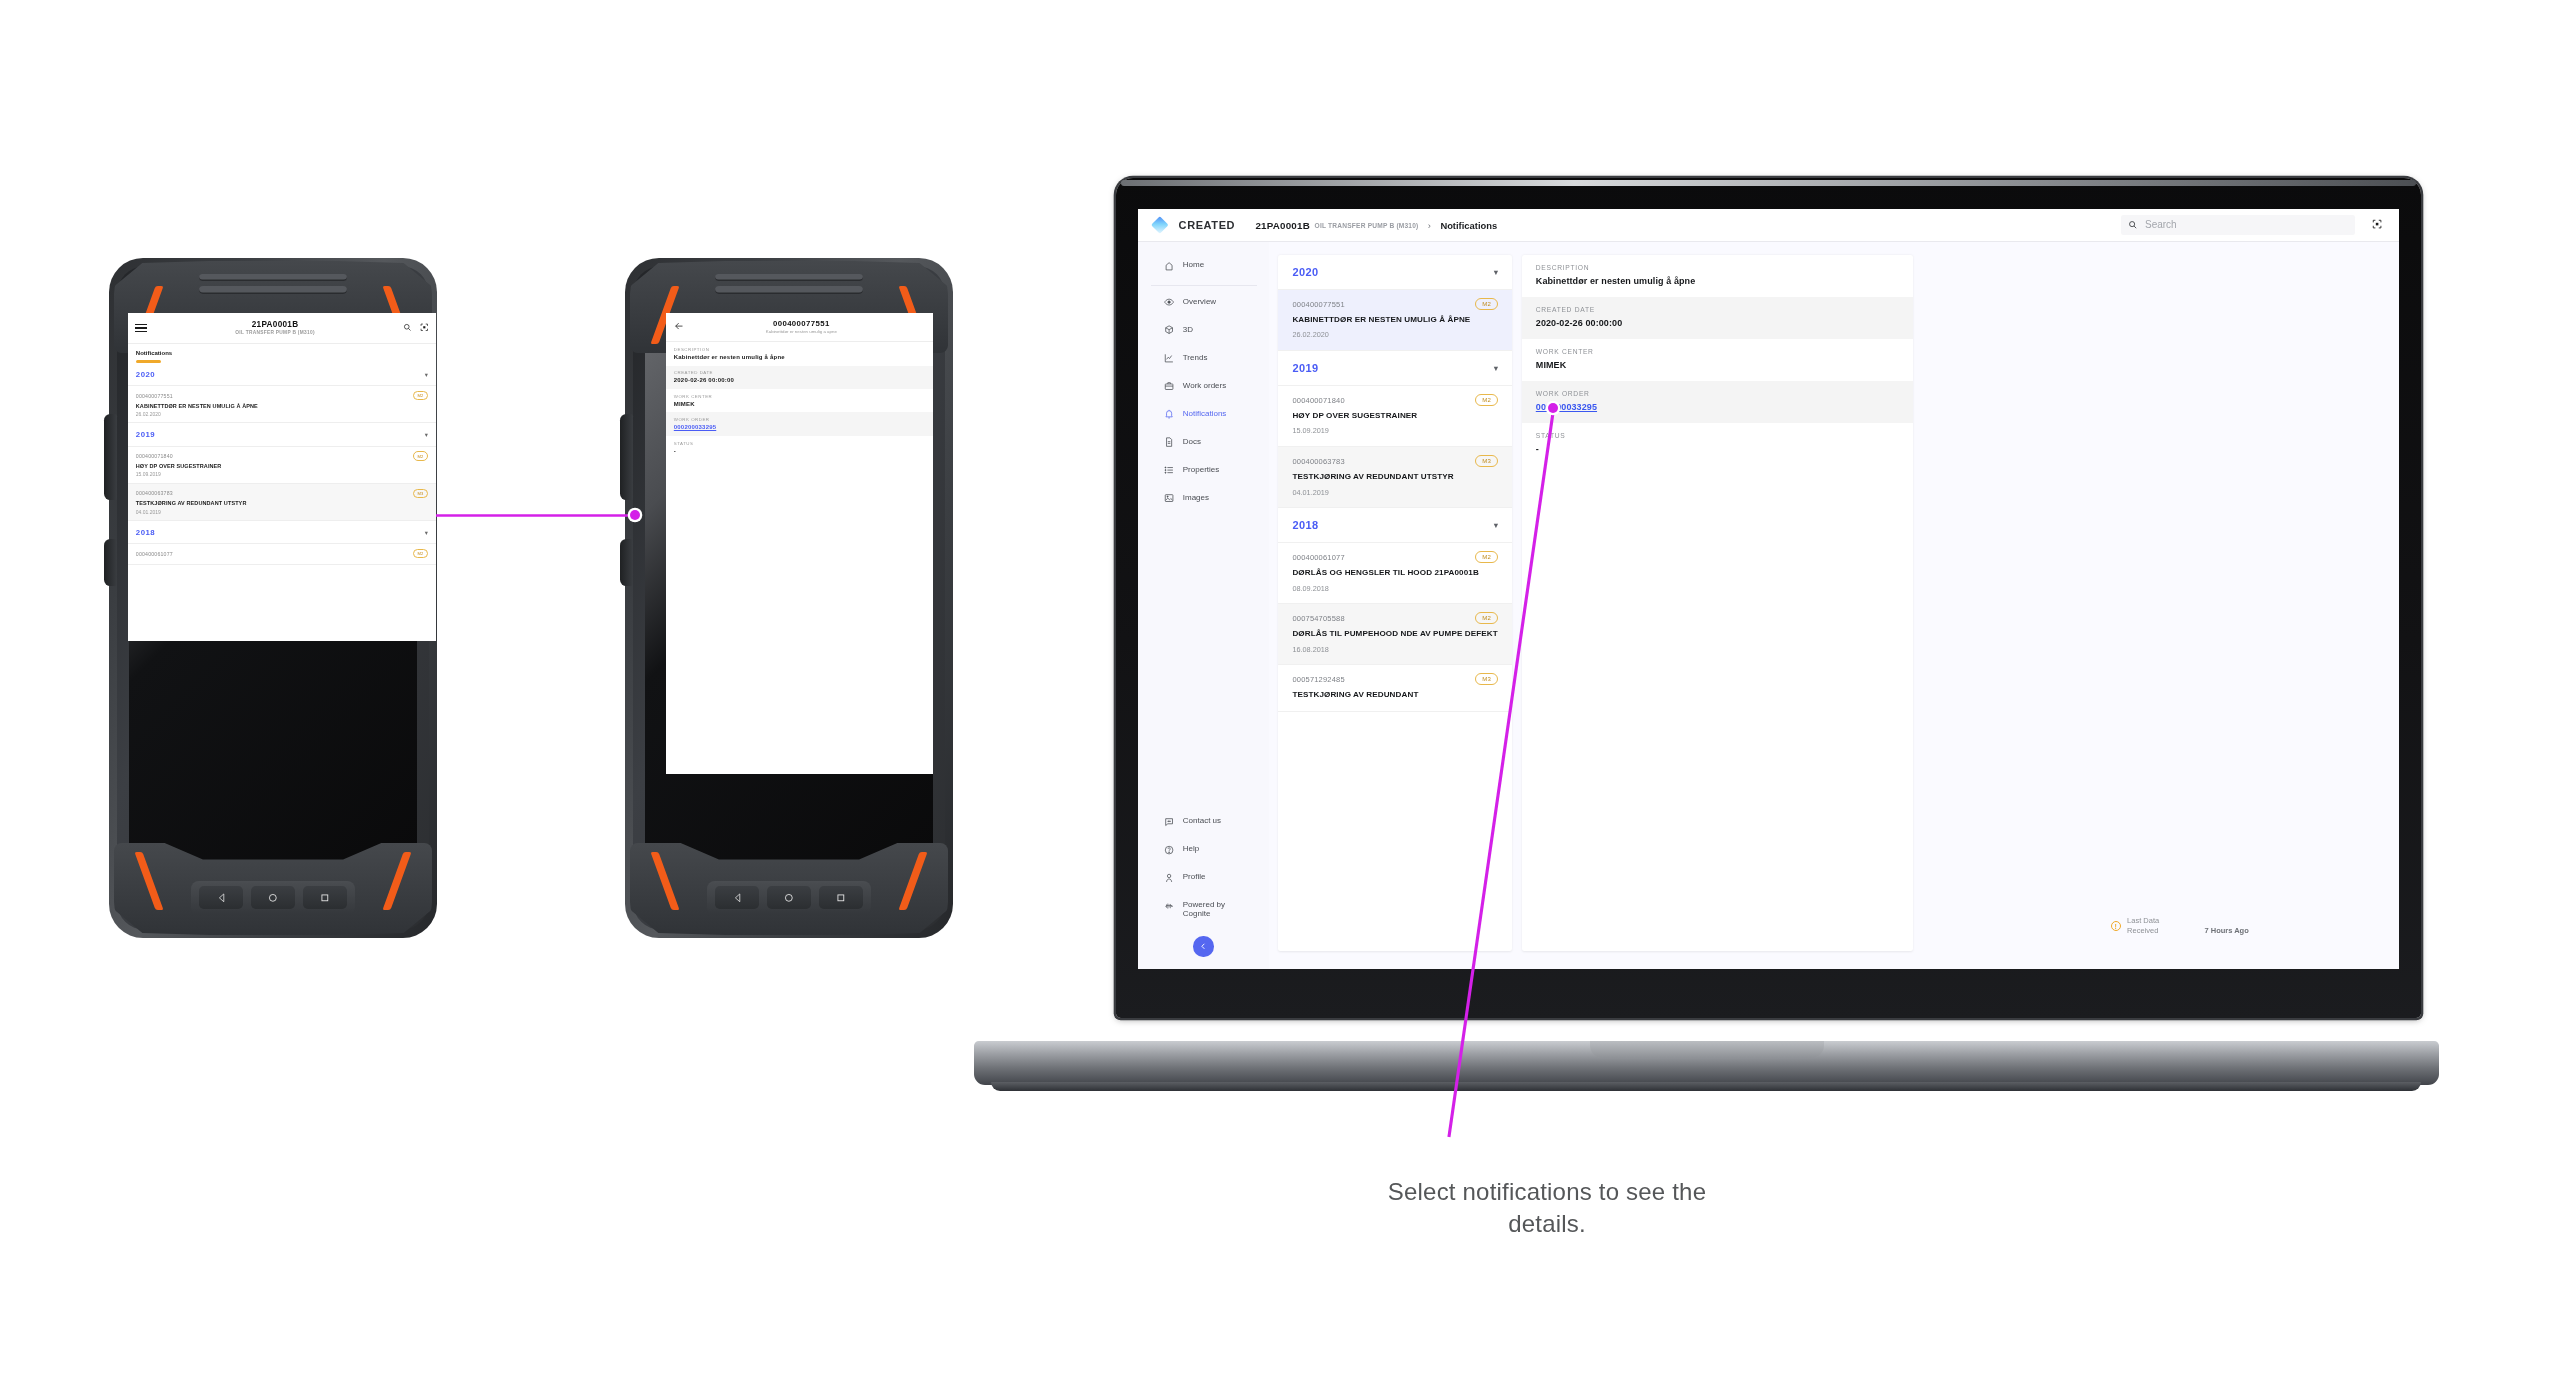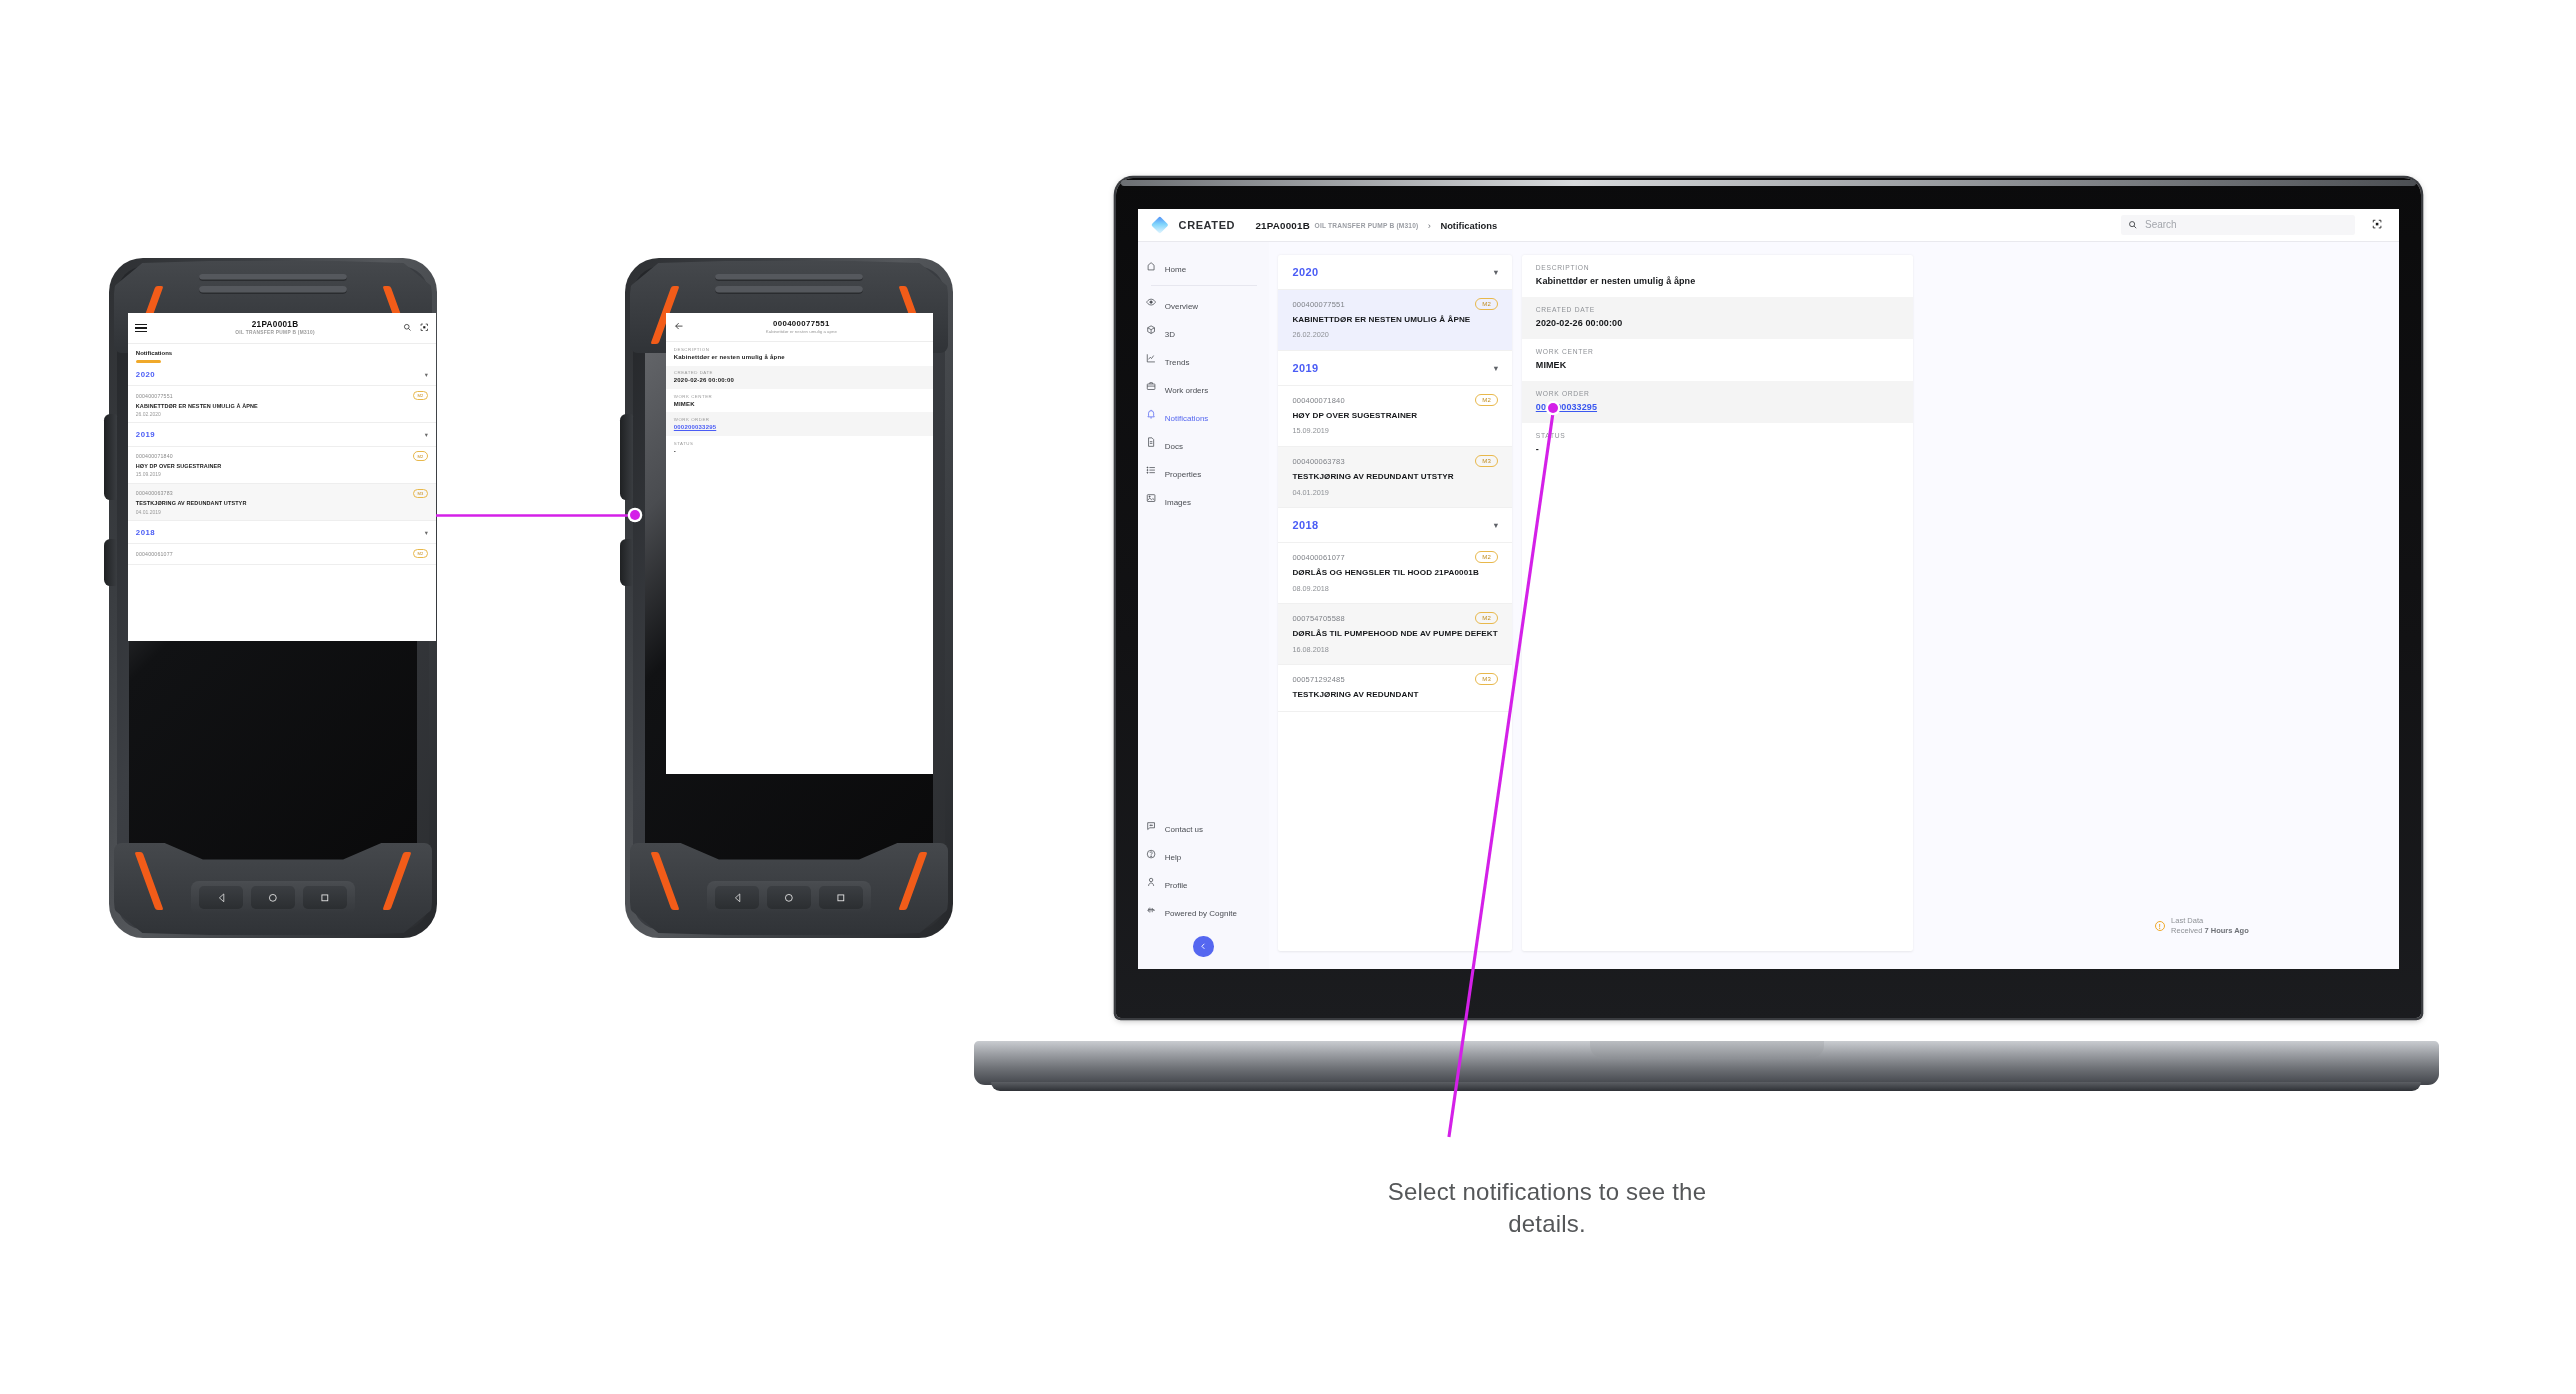--- a/index.html
+++ b/index.html
@@ -143,21 +143,21 @@
   .tb-spacer{ flex:1; }
   .search-box { display:flex; align-items:center; gap:7.8px; width:234px; height:20.3px;
     background:#f6f6f8; border-radius:2.3px; padding:0 7px; }
   .search-box svg{ width:9.4px; height:9.4px; flex:0 0 auto;}
   .search-ph { font-size:10px; color:#a3a6ac; }
   .fs-icon { margin-left:17px; }
   .fs-icon svg{ width:10.2px; height:10.2px; }
 
   .body-wrap { display:flex; height:727px; background:#fafaff; }
   .side { width:131px; background:#f8f8fd; display:flex; flex-direction:column; padding-top:11px;}
-  .s-item { display:flex; align-items:flex-end; gap:8.6px; padding:7px 8px; cursor:default;}
+  .s-item { display:flex; align-items:flex-start; gap:8.6px; padding:7px 26px; cursor:default;}
   .s-item svg{ width:10.2px; height:10.2px; flex:0 0 auto;}
   .s-lab { font-size:8px; color:#4a4d53; }
   .s-item.active .s-lab{ color:#5567f0; }
   .s-div { height:0.8px; background:#e7e7ef; margin:3.9px 12.5px 3.9px; }
   .s-bottom { margin-top:auto; padding-bottom:12.5px; }
   .collapse-btn { width:20.3px; height:20.3px; border-radius:50%; background:#5567f0;
     display:flex; align-items:center; justify-content:center; margin:11px auto 0; }
   .collapse-btn svg{ width:8.6px; height:8.6px;}
 
   .content { flex:1; display:flex; gap:9.4px; padding:12.5px 9.4px 0 9.4px; }
@@ -183,21 +183,21 @@
   .d-row{ padding:9.4px 14px 11px; }
   .d-row.alt{ background:#f4f4f4; }
   .d-lab{ font-size:6.7px; color:#8e9196; letter-spacing:0.7px;}
   .d-val{ font-size:9px; font-weight:bold; color:#15171a; margin-top:4.7px; letter-spacing:0.1px;}
   .d-val.link{ color:#3a57f0; text-decoration:underline;}
   .lastdata{ position:absolute; right:-336px; bottom:14px; display:flex; align-items:center; gap:6.3px;}
   .ld-ico{ width:10.2px; height:10.2px; border-radius:50%; border:1.3px solid #f0a92a;
     display:flex; align-items:center; justify-content:center; color:#f0a92a;
     font-size:7px; font-weight:bold; line-height:1; flex:0 0 auto;}
   .ld-txt{ font-size:7.5px; color:#8e9196; line-height:1.35;}
-  .ld-txt b{ color:#6e7177; }
+  .ld-txt b{ color:#6e7177;margin-left:44px; }
 
   
   .connector { position:absolute; pointer-events:none; }
   .dot { position:absolute; width:10.2px; height:10.2px; border-radius:50%;
     background:#d420e8; box-shadow:0 0 0 2.3px #ffffff; }
   .caption { position:absolute; text-align:center; color:#555759;
     font-size:24px; letter-spacing:0.2px; line-height:1.35; }
 </style>
 </head>
 <body>

